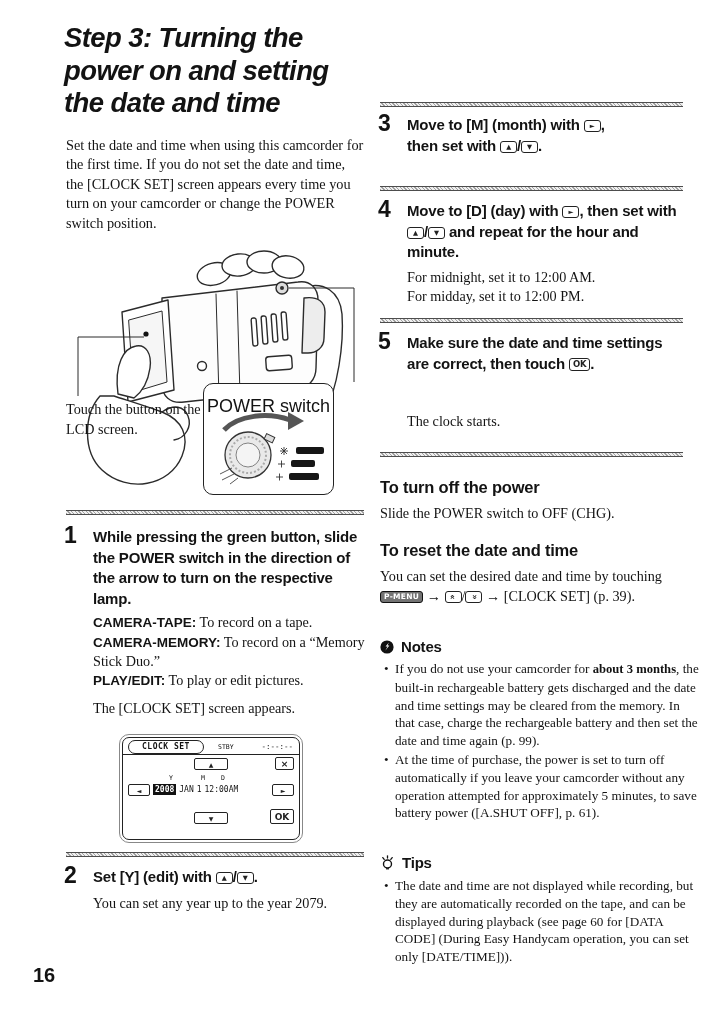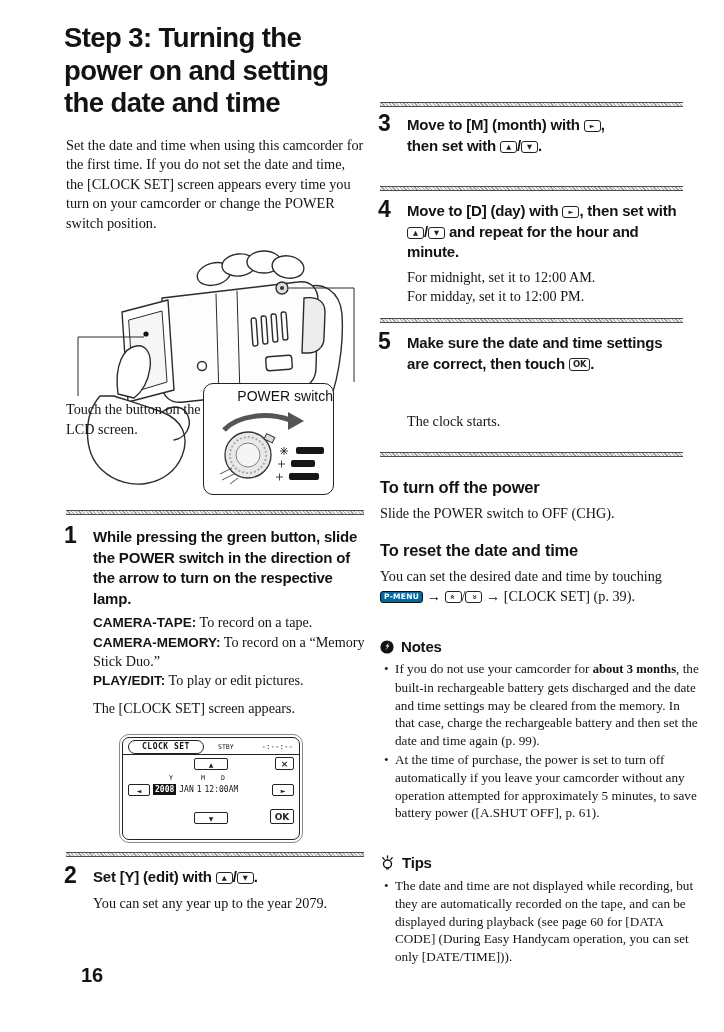--- a/index.html
+++ b/index.html
@@ -1,54 +1,54 @@
 <!DOCTYPE html>
 <html><head>
 <meta charset="utf-8">
 <style>
   html,body{margin:0;padding:0;background:#777;}
   .page{position:relative;width:724px;height:1032px;background:#ffffff;color:#131313;
         font-family:"Liberation Serif",serif;overflow:hidden;}
   .abs{position:absolute;}
   .title{left:64px;top:22px;width:320px;font-family:"Liberation Sans",sans-serif;
-         font-weight:900;font-size:27.5px;line-height:32.5px;letter-spacing:-0.6px;}
+         font-weight:900;font-size:27.5px;line-height:32.5px;letter-spacing:-0.6px;font-style:italic;}
   .intro{left:66px;top:136px;width:298px;font-size:14.3px;line-height:19.4px;}
   .rule{height:5px;box-sizing:border-box;border-top:1px solid #4d4d4d;border-bottom:1px solid #4d4d4d;
         background:repeating-linear-gradient(45deg,#9f9f9f 0 1px,#efefef 1px 2.6px);}
   .step-num{font-family:"Liberation Sans",sans-serif;font-weight:bold;font-size:23px;line-height:23px;}
   .step-h{font-family:"Liberation Sans",sans-serif;font-weight:bold;font-size:15px;line-height:20.5px;letter-spacing:-0.2px;}
   .body-t{font-size:14.2px;line-height:19px;}
   .mode-label{font-family:"Liberation Sans",sans-serif;font-weight:bold;font-size:13.5px;}
   .sec-h{font-family:"Liberation Sans",sans-serif;font-weight:bold;font-size:16.5px;line-height:20px;letter-spacing:-0.2px;}
   .kbd{display:inline-block;box-sizing:border-box;border:1px solid #222;border-radius:3px;background:#fff;
        font-family:"DejaVu Sans",sans-serif;font-size:7px;line-height:10px;min-width:17px;padding:0 3px;
        text-align:center;vertical-align:2px;color:#222;}
-  .kbd.inv{background:#0369a1;border-color:#111;color:#fff;font-weight:bold;font-size:7.5px;letter-spacing:0.3px;}
+  .kbd.inv{background:#737373;border-color:#111;color:#fff;font-weight:bold;font-size:7.5px;letter-spacing:0.3px;}
   .kbd.okbtn{font-size:8.5px;font-weight:bold;line-height:11px;}
   .rot{display:inline-block;transform:rotate(-90deg);font-weight:bold;font-size:8px;}
   .rot.down{transform:rotate(90deg);}
   .bullets{margin:0;padding:0 0 0 13px;list-style:none;font-size:13.2px;line-height:17.8px;}
   .bullets li{position:relative;margin:0 0 1px 0;}
   .bullets li::before{content:"•";position:absolute;left:-11px;top:0;}
   .bsans{font-family:Liberation Serif, serif;font-weight:bold;font-size:12.6px;}
   .hdr-ic{display:inline-block;vertical-align:-2px;margin-right:7px;}
   
   .clock{left:122px;top:737px;width:176px;height:101px;border:1.5px solid #222;border-radius:7px;
          background:#fff;outline:1px solid #888;outline-offset:2px;
          font-family:"DejaVu Sans Mono","DejaVu Sans",monospace;}
   .clock .tab{position:absolute;left:5px;top:2px;border:1px solid #222;border-radius:7px;
               padding:0 13px;font-size:8px;line-height:12px;font-weight:bold;letter-spacing:0.5px;}
   .clock .hline{position:absolute;left:0;right:0;top:16px;border-top:1px solid #222;}
   .clock .mini{font-size:6.5px;}
   .cbtn{position:absolute;box-sizing:border-box;border:1px solid #222;border-radius:2px;background:#fff;
         text-align:center;font-family:"DejaVu Sans",sans-serif;color:#222;}
   .caption{left:66px;top:400px;width:152px;font-size:14.2px;line-height:19.5px;}
   .pwrbox{left:203px;top:383px;width:129px;height:110px;border:1.5px solid #222;border-radius:10px;background:#fff;}
-  .pwrbox .lbl{display:block;text-align:right;margin-top:4px;font-family:"Liberation Sans",sans-serif;font-size:14px;}
-  .pagenum{left:33px;top:964px;font-family:"Liberation Sans",sans-serif;font-weight:bold;font-size:20px;margin-left:48px;}
+  .pwrbox .lbl{display:block;text-align:center;margin-top:12px;font-family:"Liberation Sans",sans-serif;font-size:18px;}
+  .pagenum{left:33px;top:964px;font-family:"Liberation Sans",sans-serif;font-weight:bold;font-size:20px;}
   .tri{font-size:6.5px;}
 </style>
 </head>
 <body>
 
 <div class="page">
 
   <div class="abs title">
     <span style="display:block">Step 3: Turning the</span>
     <span style="display:block">power on and setting</span>

